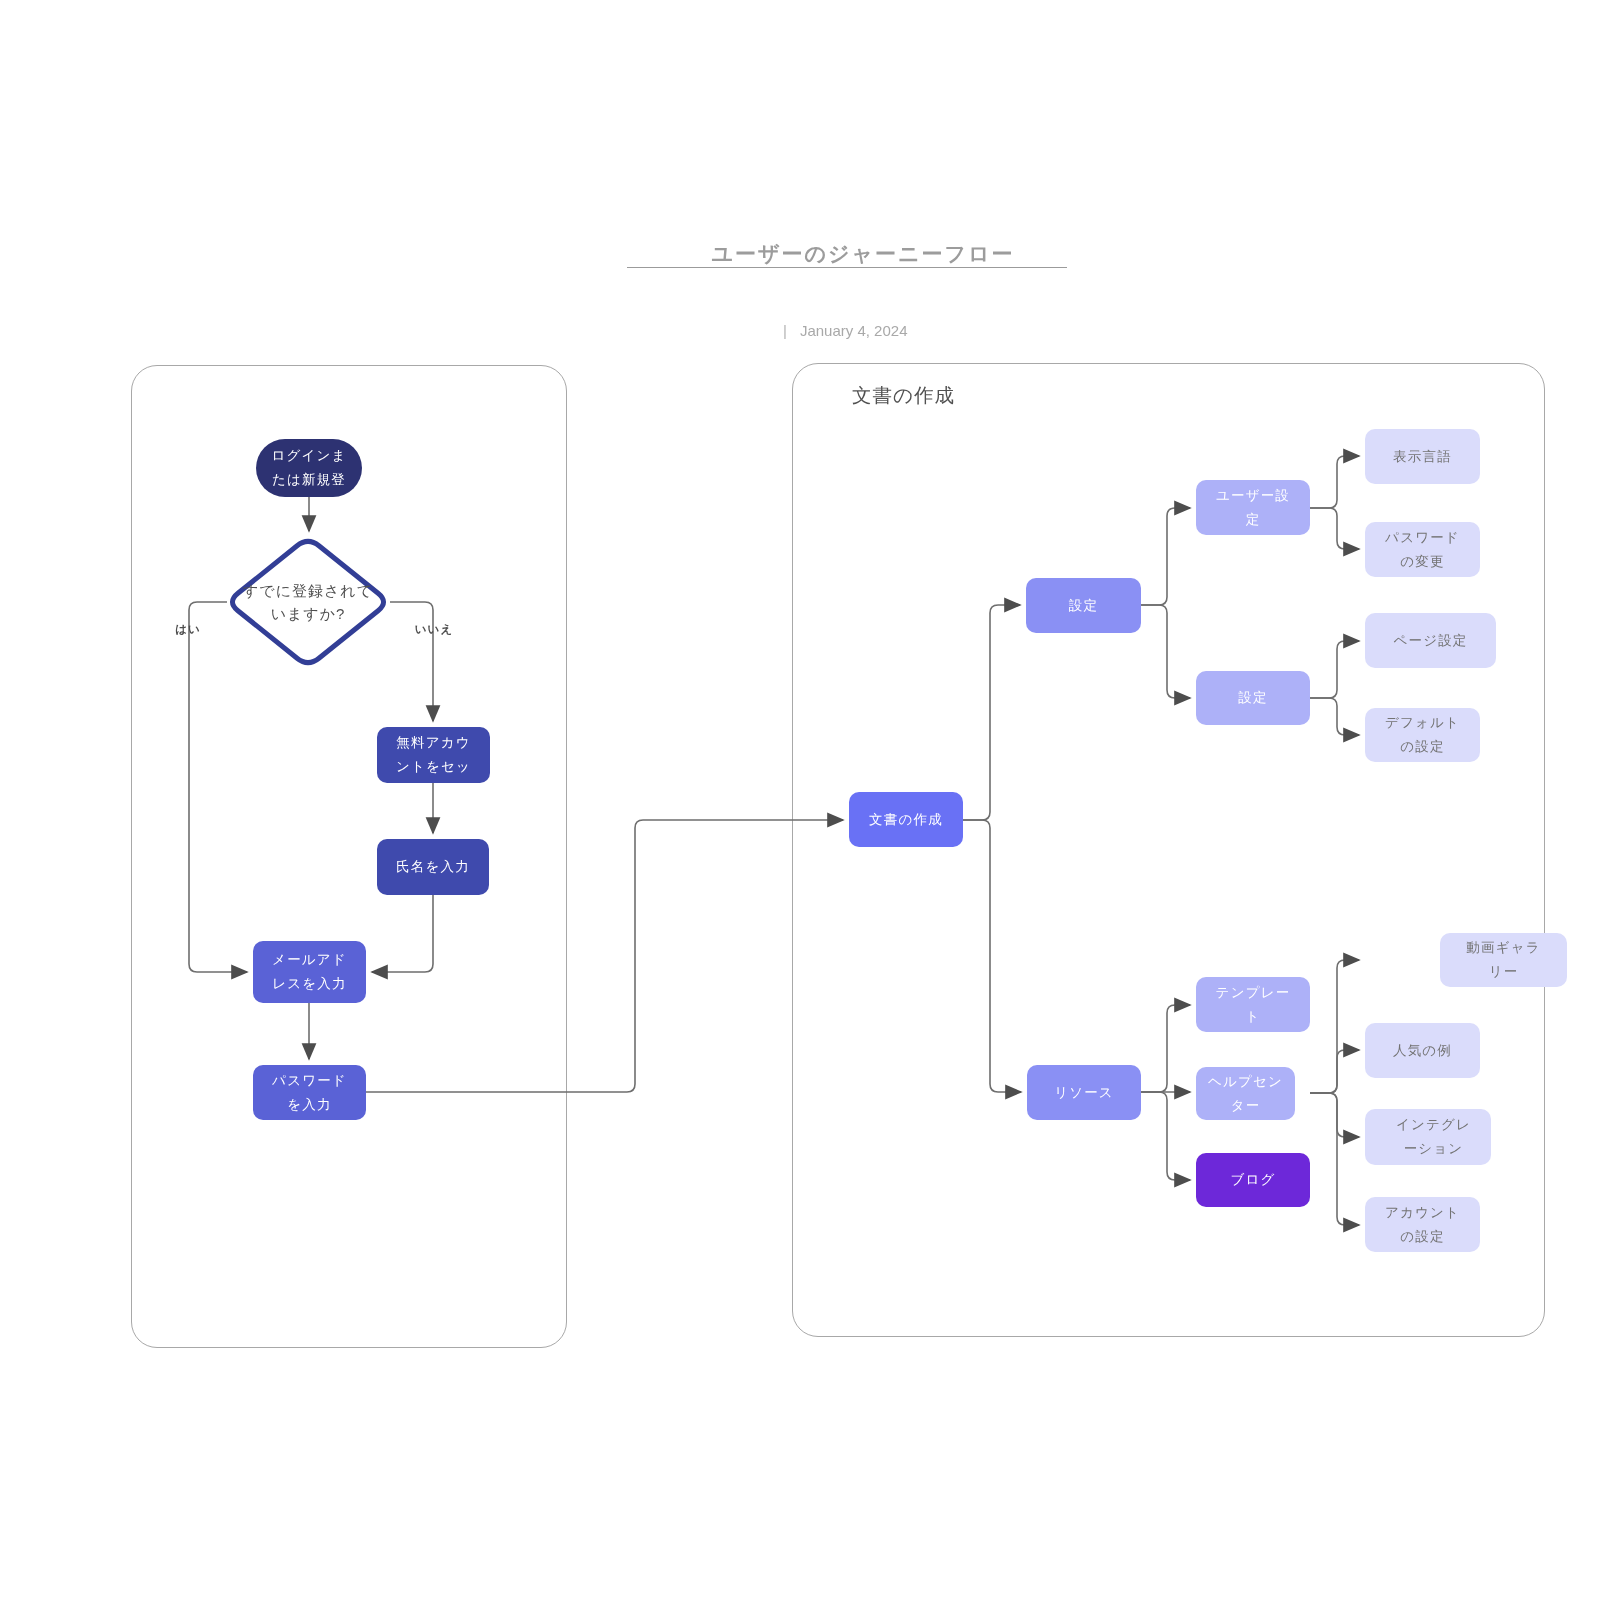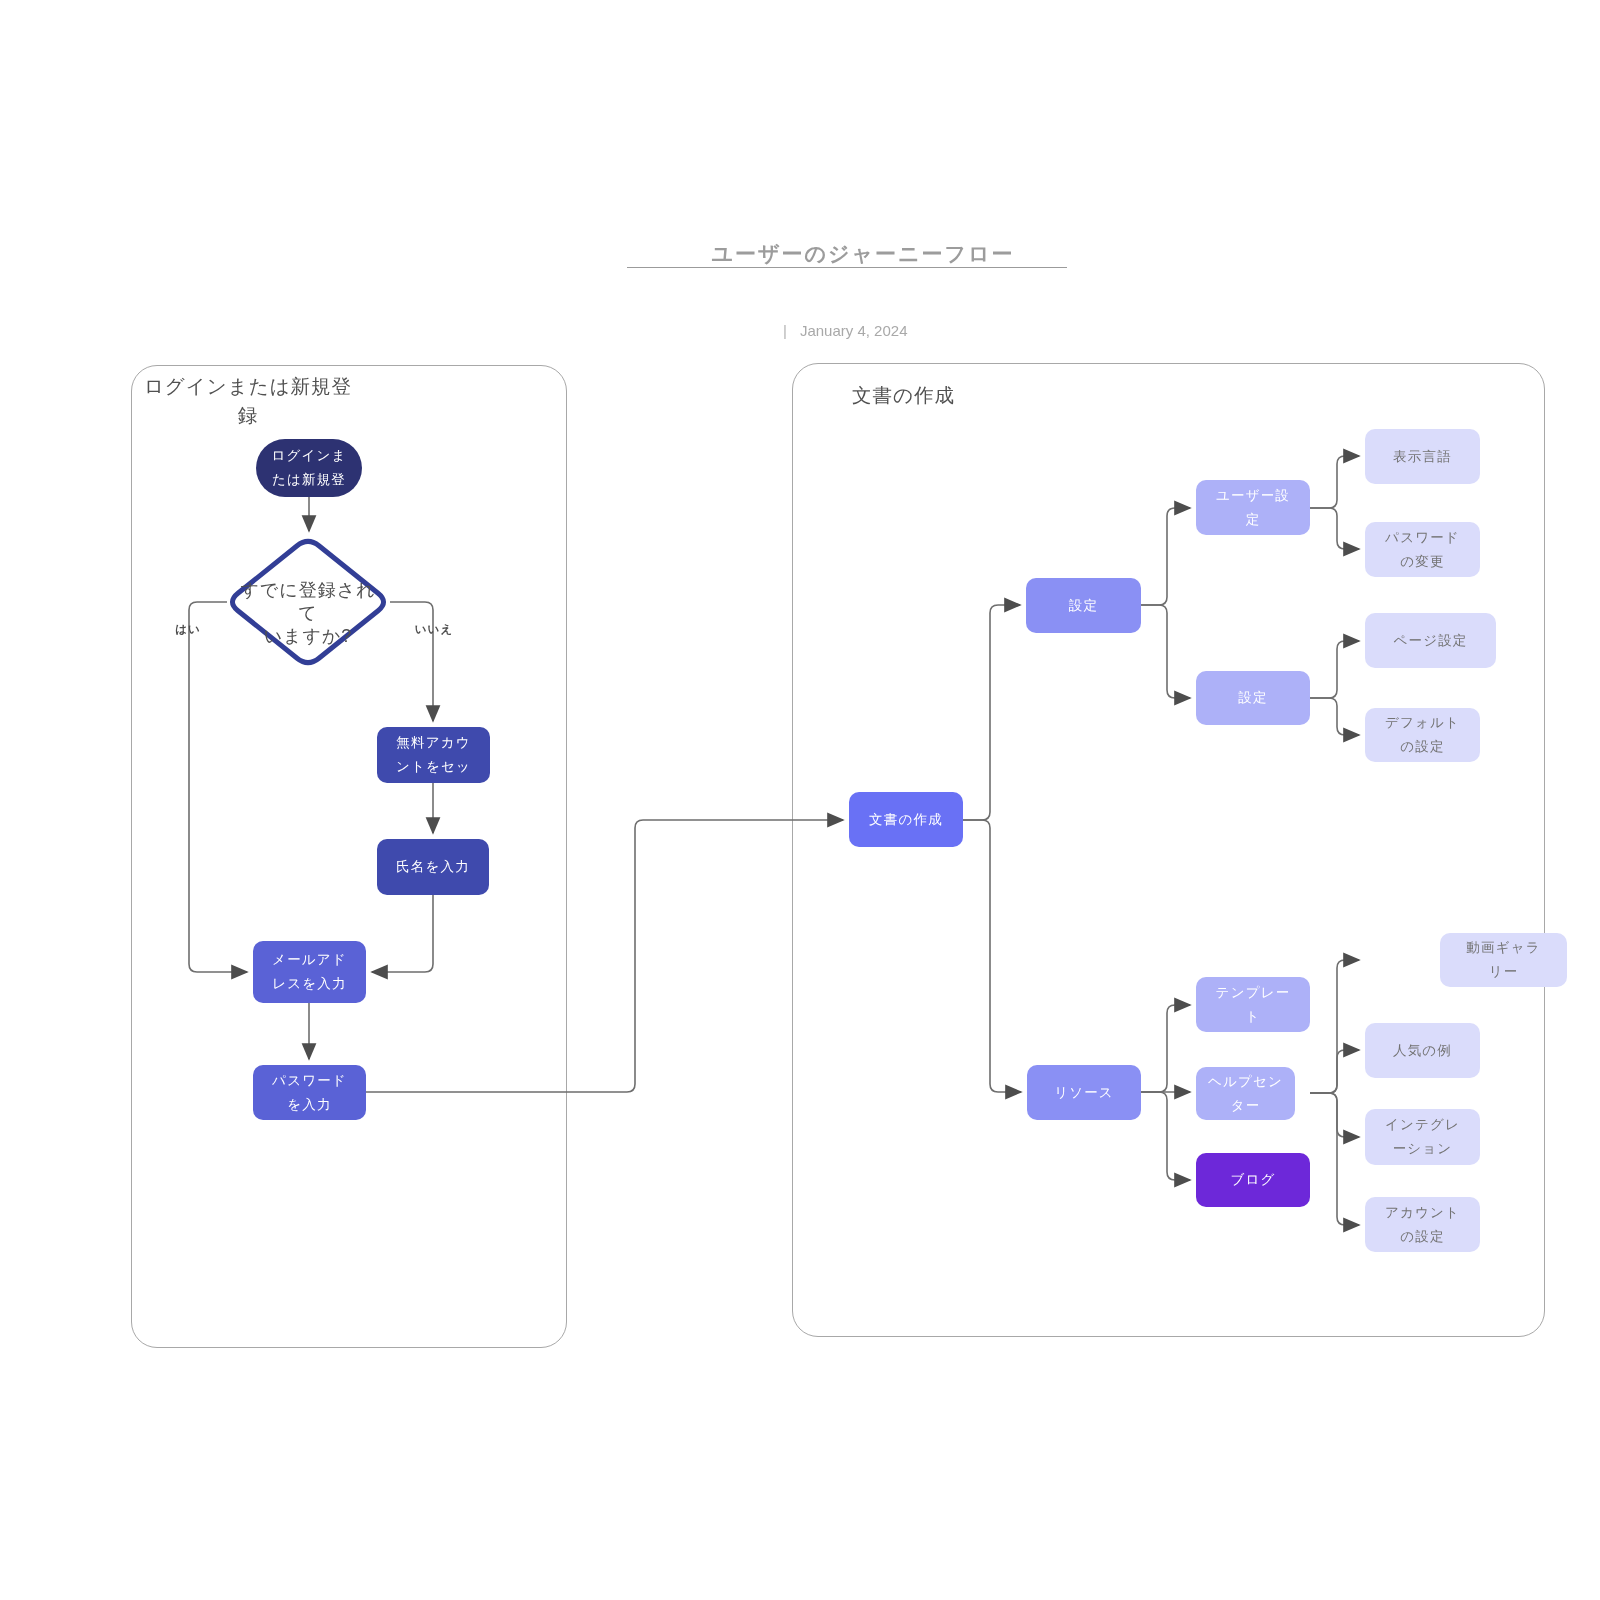--- a/index.html
+++ b/index.html
@@ -52,47 +52,45 @@
   .n-help         { left:1196px; top:1067px; width:99px; height:53px; background:#ADB1F8; }
   .n-blog         { left:1196px; top:1153px; width:114px; height:54px; background:#6d28d9; }
 
   .leaf { background:#DADCFB; color:#737373; }
   .n-displang { left:1365px; top:429px;  width:115px; height:55px; }
   .n-pwdchg   { left:1365px; top:522px;  width:115px; height:55px; }
   .n-pageset  { left:1365px; top:613px;  width:131px; height:55px; }
   .n-defset   { left:1365px; top:708px;  width:115px; height:54px; }
   .n-video    { left:1440px; top:933px;  width:127px; height:54px; }
   .n-popular  { left:1365px; top:1023px; width:115px; height:55px; }
-  .n-integ    { left:1365px; top:1109px; width:115px; height:56px; }
+  .n-integ    { left:1365px; top:1109px; width:115px; height:56px;padding-left:11px; }
   .n-account  { left:1365px; top:1197px; width:115px; height:55px; }
 
   
   .diamond-label { position:absolute; left:238px; top:579px; width:140px;
-    text-align:center; color:#4F4F4F; font-size:18px; line-height:23px;
+    text-align:center; color:#4F4F4F; font-size:15px; line-height:23px;
     letter-spacing:1px; white-space:pre-line; }
   .edge-label { position:absolute; color:#4D4D4D; font-size:11.5px;
     font-weight:bold; letter-spacing:1px; text-align:center; }
   .lbl-yes { left:163px; top:622px; width:50px; }
   .lbl-no  { left:404px; top:622px; width:60px; }
 </style>
 </head>
 <body>
 
 <div class="canvas">
 
   <div class="main-title">ユーザーのジャーニーフロー</div>
   <div class="title-underline"></div>
   <div class="date-row">
     <span class="pipe">|</span><span>January 4, 2024</span>
   </div>
 
   <div class="container c1"></div>
   <div class="container c2"></div>
-  <div class="container-title t1">ログインまたは新規登
-録</div>
   <div class="container-title t2">文書の作成</div>
 
   <svg class="edges" width="1600" height="1600">
     <defs>
       <marker id="arrow" viewBox="0 0 10 10" refX="9" refY="5" markerWidth="11" markerHeight="11" orient="auto-start-reverse">
         <path d="M0 0.8 L10 5 L0 9.2 Z" fill="#4D4D4D"></path>
       </marker>
     </defs>
     <g>
       <path class="conn" marker-end="url(#arrow)" d="M309 497 V531"></path>

